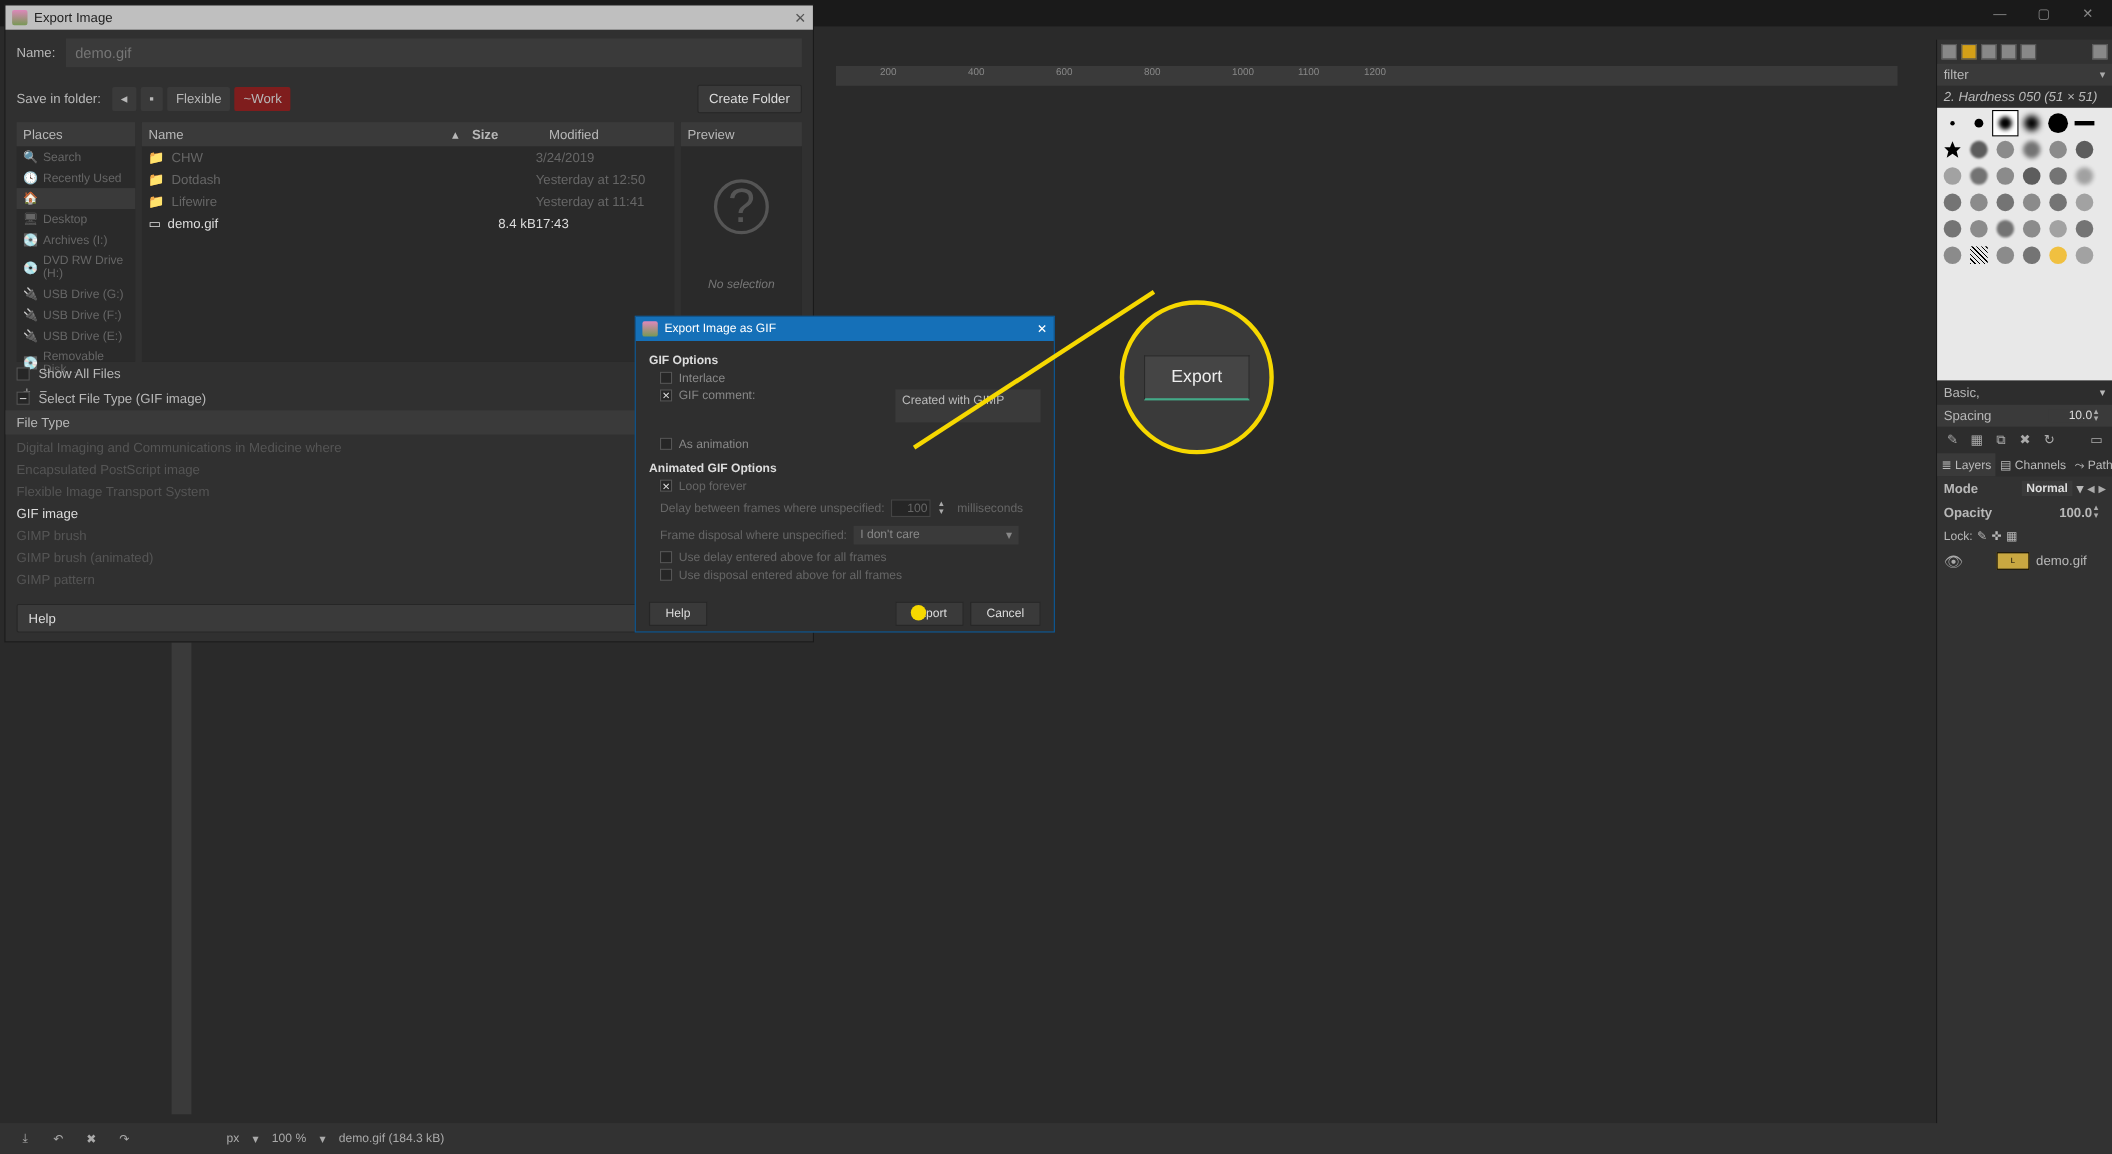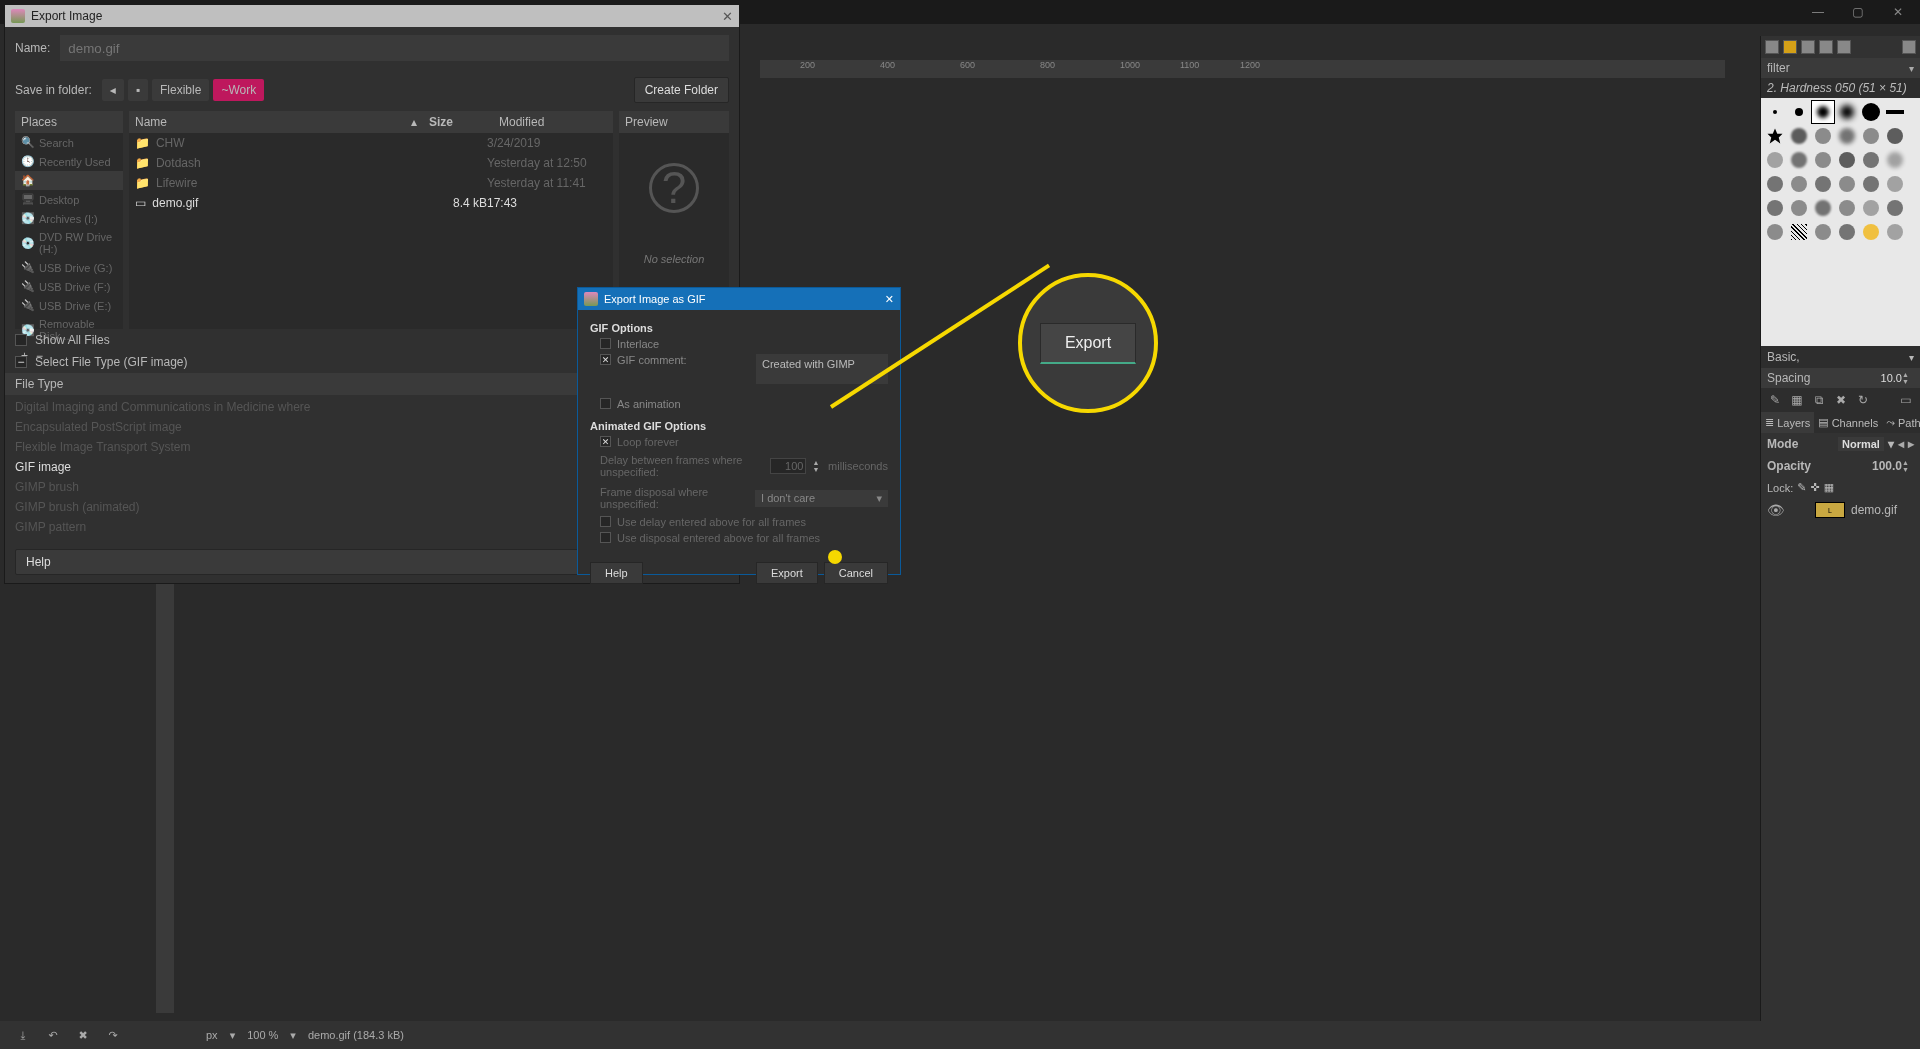--- a/index.html
+++ b/index.html
@@ -49,21 +49,21 @@
 
 
 .exp-panel { position:absolute; left:4px; top:4px; width:736px; height:580px; background:#303030; border:1px solid #1a1a1a; }
 .exp-titlebar { display:flex; align-items:center; gap:6px; height:22px; padding:0 6px; background:#bfbfbf; color:#222; }
 .exp-titlebar .wb { width:14px; height:14px; background:linear-gradient(#d8b,#795); border-radius:2px; }
 .exp-titlebar .close { margin-left:auto; color:#555; font-size:13px; }
 .exp-row { display:flex; align-items:center; gap:10px; padding:8px 10px; }
 .name-input { flex:1; background:#3a3a3a; border:none; height:26px; padding:0 8px; color:#555; }
 .crumb { display:flex; align-items:center; gap:4px; }
 .crumb .chip { background:#3a3a3a; padding:4px 8px; border-radius:2px; }
-.crumb .chip.active { background:#be185d; }
+.crumb .chip.active { background:#7f1d1d; }
 .btn { background:#3a3a3a; border:1px solid #262626; padding:5px 10px; color:#ddd; border-radius:2px; }
 .browser-row { display:flex; gap:6px; padding:0 10px; }
 .places { width:108px; background:#2a2a2a; display:flex; flex-direction:column; }
 .col-h { background:#3a3a3a; padding:4px 6px; font-weight:500; }
 .place-item { display:flex; gap:6px; padding:3px 6px; color:#666; align-items:center; font-size:11px; }
 .place-item .pi { width:12px; text-align:center; }
 .place-item.sel { background:#3a3a3a; color:#bbb; }
 .filelist { flex:1; background:#2a2a2a; display:flex; flex-direction:column; }
 .fl-header { display:flex; background:#3a3a3a; }
 .fl-header .h { padding:4px 6px; }
@@ -81,21 +81,21 @@
 .below-row { display:flex; align-items:center; gap:8px; padding:4px 10px; }
 .checkmini { width:12px; height:12px; background:#262626; border:1px solid #555; }
 .checkmini.on::after { content:"\2212"; color:#ddd; display:block; text-align:center; line-height:10px; }
 .ft-header { padding:4px 10px; background:#3a3a3a; }
 .ft-list { padding:2px 10px; }
 .ft-item { padding:3px 0; color:#555; }
 .ft-item.sel { color:#ddd; }
 .help-row { padding:10px; }
 
 
-.gif-dialog { position:absolute; left:577px; top:287px; width:324px; height:288px; background:#2f2f2f; border:1px solid #0a5a9a; }
+.gif-dialog { position:absolute; left:577px; top:287px; width:382px; height:288px; background:#2f2f2f; border:1px solid #0a5a9a; }
 .gif-titlebar { background:#1570b8; color:#fff; height:22px; display:flex; align-items:center; gap:6px; padding:0 6px; font-size:11px; }
 .gif-titlebar .wb { width:14px; height:14px; background:linear-gradient(#d8b,#795); border-radius:2px; }
 .gif-titlebar .x { margin-left:auto; }
 .gif-body { padding:8px 12px; font-size:11px; }
 .gif-section-h { color:#ddd; font-weight:600; margin:4px 0 2px; }
 .gif-opt { display:flex; align-items:flex-start; gap:6px; padding:2px 0 2px 10px; color:#888; }
 .gif-opt.d { color:#666; }
 .gif-check { width:11px; height:11px; border:1px solid #555; background:#262626; display:flex; align-items:center; justify-content:center; font-size:9px; color:#ddd; }
 .gif-comment-box { background:#3a3a3a; width:132px; height:30px; padding:4px 6px; color:#bbb; font-size:11px; }
 .gif-row2 { display:flex; gap:6px; align-items:center; padding:4px 0 4px 10px; color:#666; }

